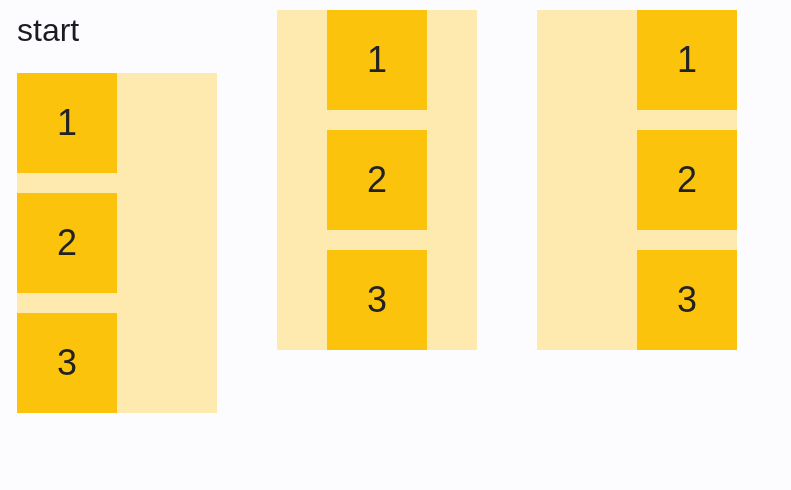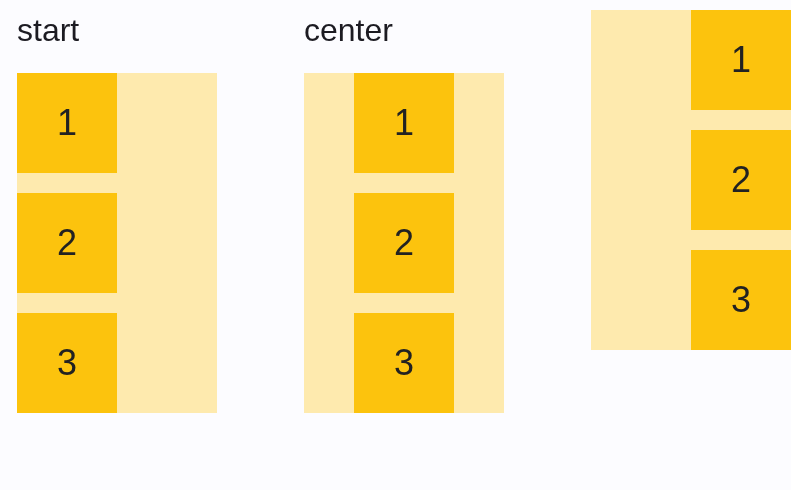--- a/index.html
+++ b/index.html
@@ -10,21 +10,20 @@
     width: 791px;
     height: 490px;
     background: var(--page-bg, #FCFCFF);
     font-family: "Liberation Sans", sans-serif;
     overflow: hidden;
   }
   .demo-row {
     display: flex;
     gap: 60px;
     padding: 10px 0 0 17px;
-    justify-content: space-between;
   }
   .group {
     width: 200px;
     flex: 0 0 auto;
   }
   .group-label {
     font-size: 32px;
     line-height: 40px;
     font-weight: 400;
     color: var(--label-color, #1C1B22);
@@ -61,21 +60,20 @@
   <div class="group">
     <h2 class="group-label">start</h2>
     <div class="alignment-container align-start">
       <div class="flex-item">1</div>
       <div class="flex-item">2</div>
       <div class="flex-item">3</div>
     </div>
   </div>
 
   <div class="group">
-    <h2 class="group-label">center</h2>
     <div class="alignment-container align-center">
       <div class="flex-item">1</div>
       <div class="flex-item">2</div>
       <div class="flex-item">3</div>
     </div>
   </div>
 
   <div class="group">
     <div class="alignment-container align-end">
       <div class="flex-item">1</div>

